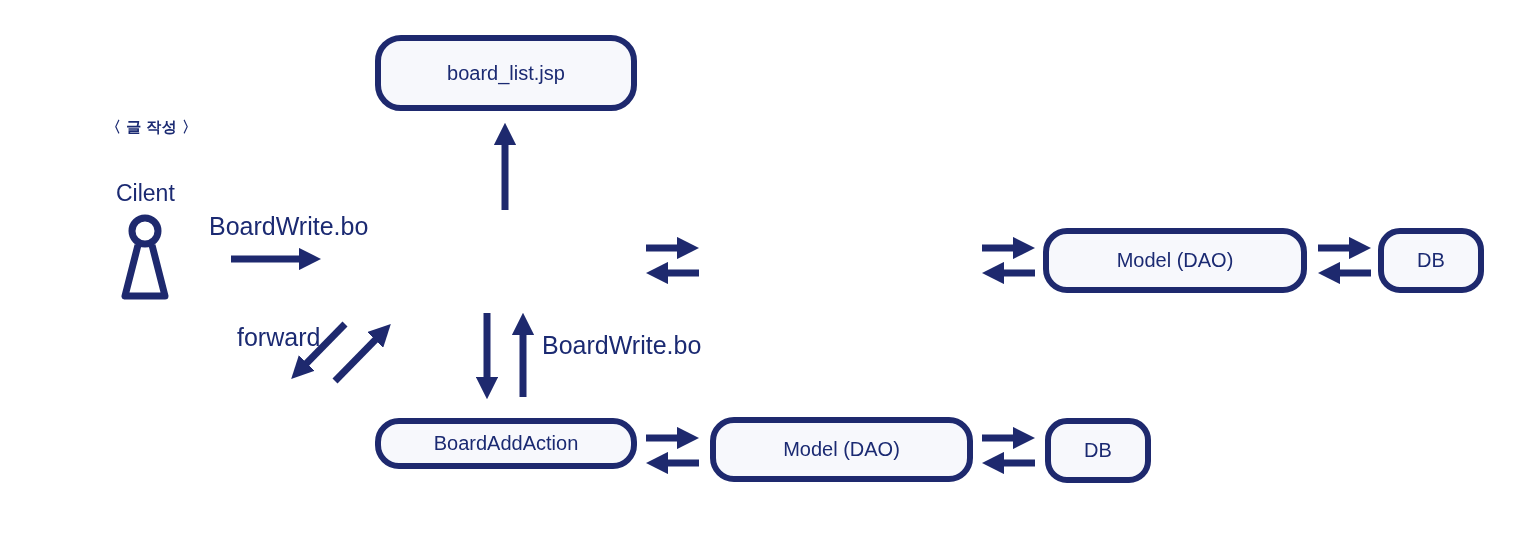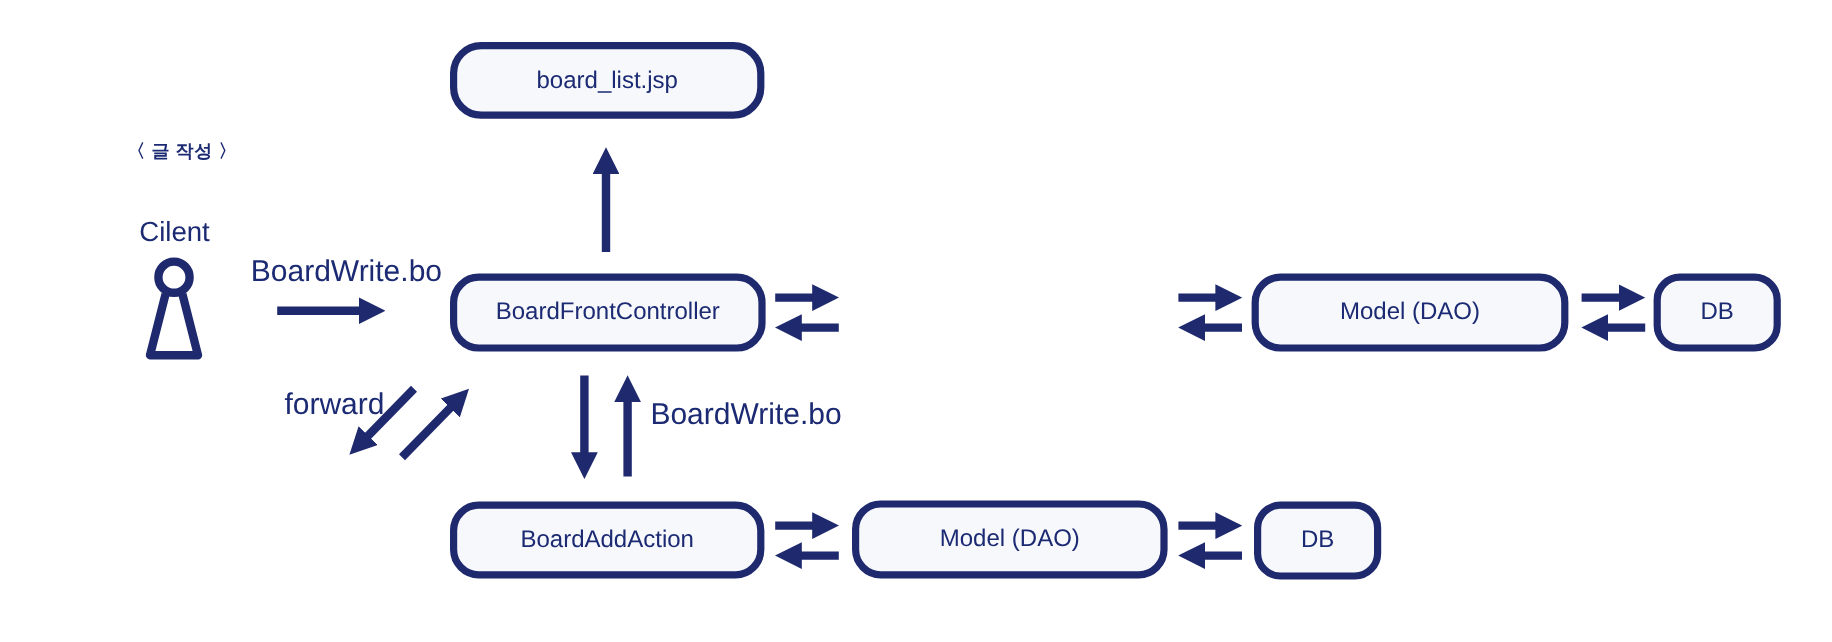--- a/index.html
+++ b/index.html
@@ -70,29 +70,28 @@
     <line class="stroke" marker-end="url(#ah)" x1="982" y1="438" x2="1024" y2="438"></line>
     <line class="stroke" marker-end="url(#ah)" x1="1035" y1="463" x2="993" y2="463"></line>
   </svg>
 
   <div class="lbl title" style="left:106px; top:118px;">〈 글 작성 〉</div>
   <div class="lbl client" style="left:116px; top:180px;">Cilent</div>
   <div class="lbl" style="left:209px; top:212px;">BoardWrite.bo</div>
   <div class="lbl" style="left:237px; top:323px;">forward</div>
   <div class="lbl" style="left:542px; top:331px;">BoardWrite.bo</div>
 
-  <div class="node" style="left:375px; top:35px; width:262px; height:64px; border-radius:26px;">board_list.jsp</div>
+  <div class="node" style="left:375px; top:35px; width:262px; height:76px; border-radius:26px;">board_list.jsp</div>
 
-  <div class="node" style="left:375px; top:228px; width:263px; height:65px;">BoardFrontController</div>
 
 
   <div class="node" style="left:1043px; top:228px; width:264px; height:65px;">Model (DAO)</div>
 
   <div class="node" style="left:1378px; top:228px; width:106px; height:65px; border-radius:22px;">DB</div>
 
 
-  <div class="node" style="left:375px; top:418px; width:262px; height:64px;">BoardAddAction</div>
+  <div class="node" style="left:375px; top:418px; width:262px; height:51px;">BoardAddAction</div>
 
   <div class="node" style="left:710px; top:417px; width:263px; height:65px;">Model (DAO)</div>
 
   <div class="node" style="left:1045px; top:418px; width:106px; height:65px; border-radius:22px;">DB</div>
 
 </div>
 
 </body></html>

